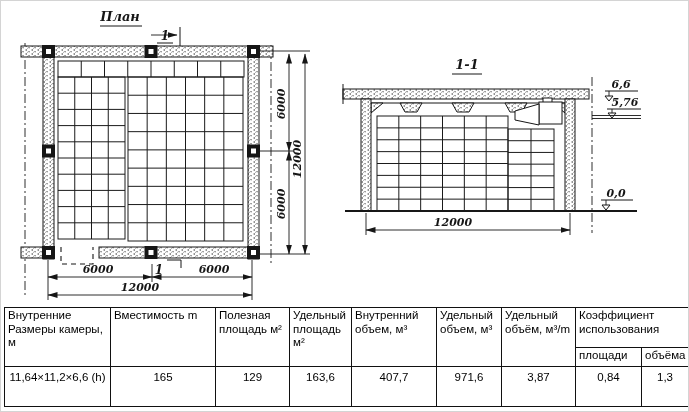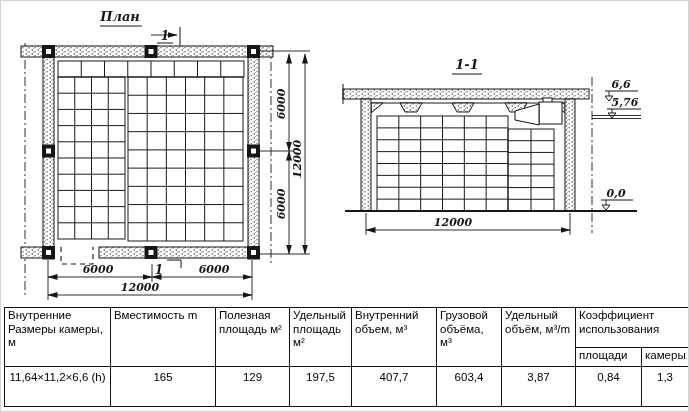--- a/index.html
+++ b/index.html
@@ -256,35 +256,35 @@
         <col style="width:66px">
         <col style="width:47px">
     </colgroup>
     <tbody>
         <tr class="hdr-main">
       <th rowspan="2">Внутренние Размеры камеры, м</th>
       <th rowspan="2">Вместимость m</th>
       <th rowspan="2">Полезная площадь м²</th>
       <th rowspan="2">Удельный площадь м²</th>
       <th rowspan="2">Внутренний объем, м³</th>
-      <th rowspan="2">Грузовой объёма, м³</th>
+      <th rowspan="2">Удельный объем, м³</th>
       <th rowspan="2">Удельный объём, м³/m</th>
       <th colspan="2">Коэффициент использования</th>
     </tr>
     <tr class="hdr-sub">
       <th>площади</th>
-      <th>камеры</th>
+      <th>объёма</th>
     </tr>
     <tr class="data-row">
       <td>11,64×11,2×6,6 (h)</td>
       <td>165</td>
       <td>129</td>
-      <td>197,5</td>
+      <td>163,6</td>
       <td>407,7</td>
-      <td>603,4</td>
+      <td>971,6</td>
       <td>3,87</td>
       <td>0,84</td>
       <td>1,3</td>
     </tr>
   </tbody>
     </table>
 
 </div>
 
 </body></html>

